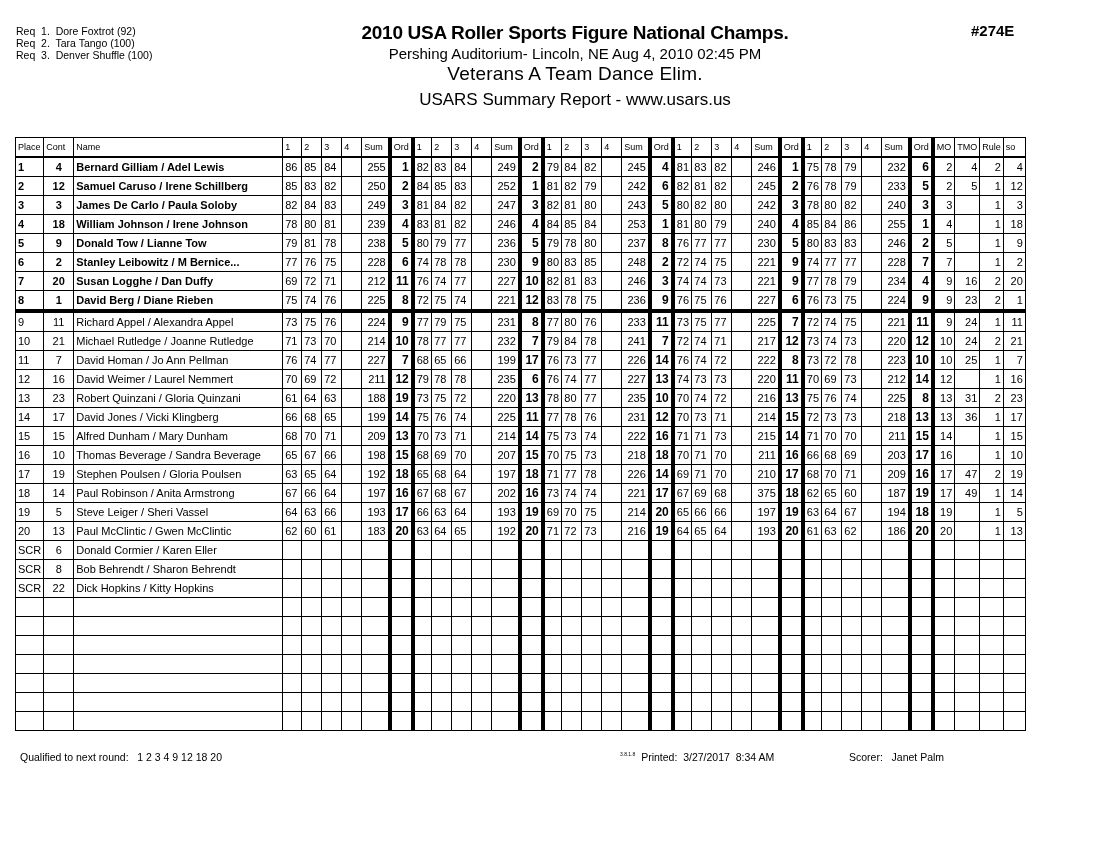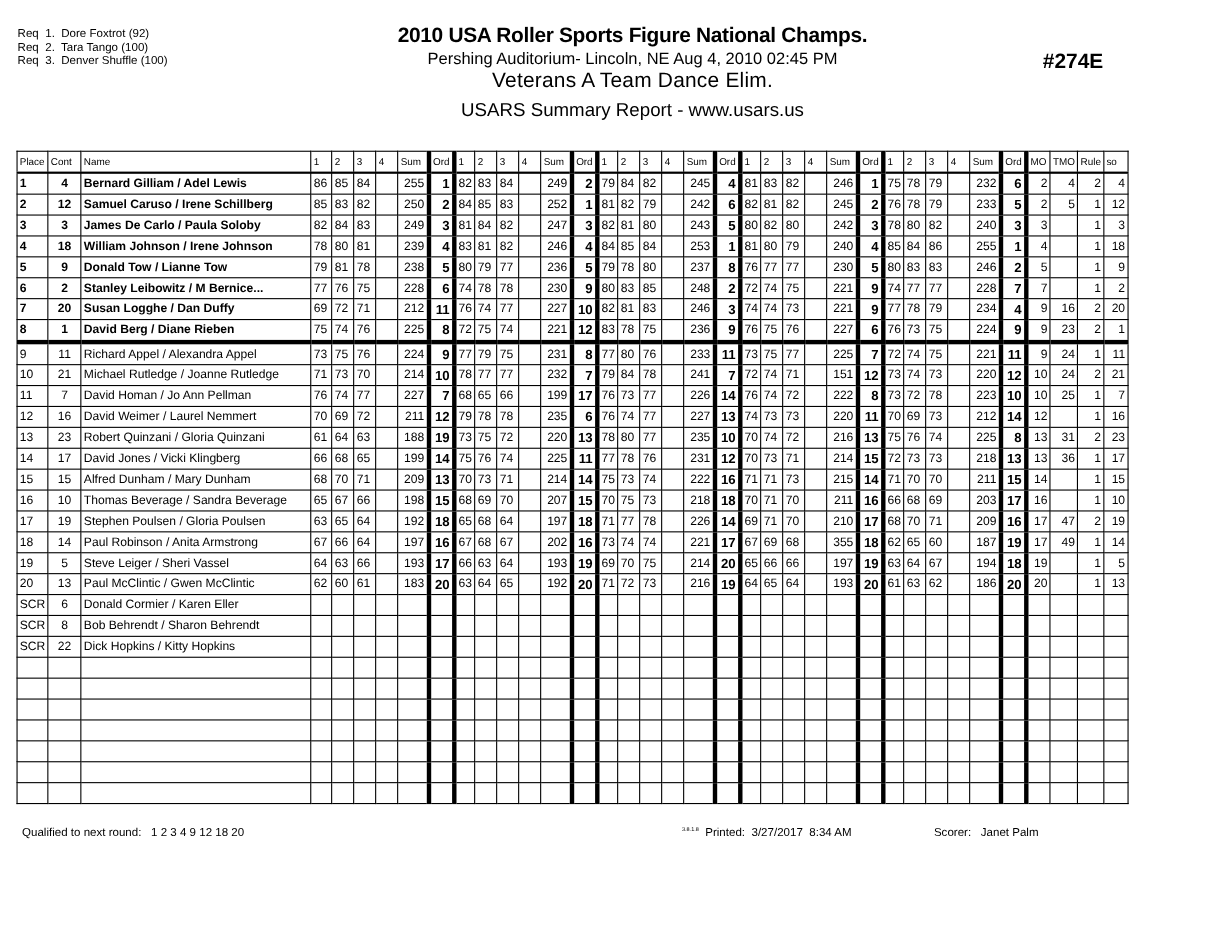--- a/index.html
+++ b/index.html
@@ -4,21 +4,21 @@
 <style>
   html, body { margin:0; padding:0; background:#ffffff; }
   body { width:1100px; height:850px; position:relative; font-family:"Liberation Sans", sans-serif; color:#000; overflow:hidden; }
   .req { position:absolute; left:16px; top:25px; font-size:10.5px; line-height:12px; }
   .req div { white-space:pre; }
   .hdr { position:absolute; left:300px; width:550px; text-align:center; }
   .t1 { top:22px; font-size:19px; font-weight:bold; letter-spacing:-0.3px; }
   .t2 { top:45px; font-size:15px; }
   .t3 { top:63px; font-size:19px; font-weight:normal; letter-spacing:0.2px; }
   .t4 { top:90px; font-size:17px; }
-  .docid { position:absolute; left:948px; top:22px; font-size:19px; font-weight:bold;margin-top:24px; }
+  .docid { position:absolute; left:971px; top:22px; font-size:15px; font-weight:bold; }
 
   table.grid { position:absolute; left:15px; top:137px; border-collapse:collapse; font-size:11px; table-layout:fixed; }
   table.grid td { border:1px solid #000; padding:0 2px; height:18px; line-height:18px; white-space:nowrap; overflow:hidden; }
   tr.judges td { height:18px; }
   tr.judges td.blank { border:none; }
   tr.judges td.jname { border:1px solid #000; padding-left:6px; font-size:11px; }
   tr.colhdr td { font-size:9px; height:17px; }
   tr.colhdr { border-bottom:2px solid #000; }
   td.c { text-align:center; }
   td.r { text-align:right; }
@@ -495,21 +495,21 @@
         <td class="sc">79</td>
         <td class="sc">84</td>
         <td class="sc">78</td>
         <td class="sc"></td>
         <td class="r sc">241</td>
         <td class="ord">7</td>
         <td class="sc">72</td>
         <td class="sc">74</td>
         <td class="sc">71</td>
         <td class="sc"></td>
-        <td class="r sc">151</td>
+        <td class="r sc">217</td>
         <td class="ord">12</td>
         <td class="sc">73</td>
         <td class="sc">74</td>
         <td class="sc">73</td>
         <td class="sc"></td>
         <td class="r sc">220</td>
         <td class="ord">12</td>
         <td class="r sc">10</td>
         <td class="r sc">24</td>
         <td class="r sc">2</td>
@@ -807,21 +807,21 @@
         <td class="sc">73</td>
         <td class="sc">74</td>
         <td class="sc">74</td>
         <td class="sc"></td>
         <td class="r sc">221</td>
         <td class="ord">17</td>
         <td class="sc">67</td>
         <td class="sc">69</td>
         <td class="sc">68</td>
         <td class="sc"></td>
-        <td class="r sc">355</td>
+        <td class="r sc">375</td>
         <td class="ord">18</td>
         <td class="sc">62</td>
         <td class="sc">65</td>
         <td class="sc">60</td>
         <td class="sc"></td>
         <td class="r sc">187</td>
         <td class="ord">19</td>
         <td class="r sc">17</td>
         <td class="r sc">49</td>
         <td class="r sc">1</td>

